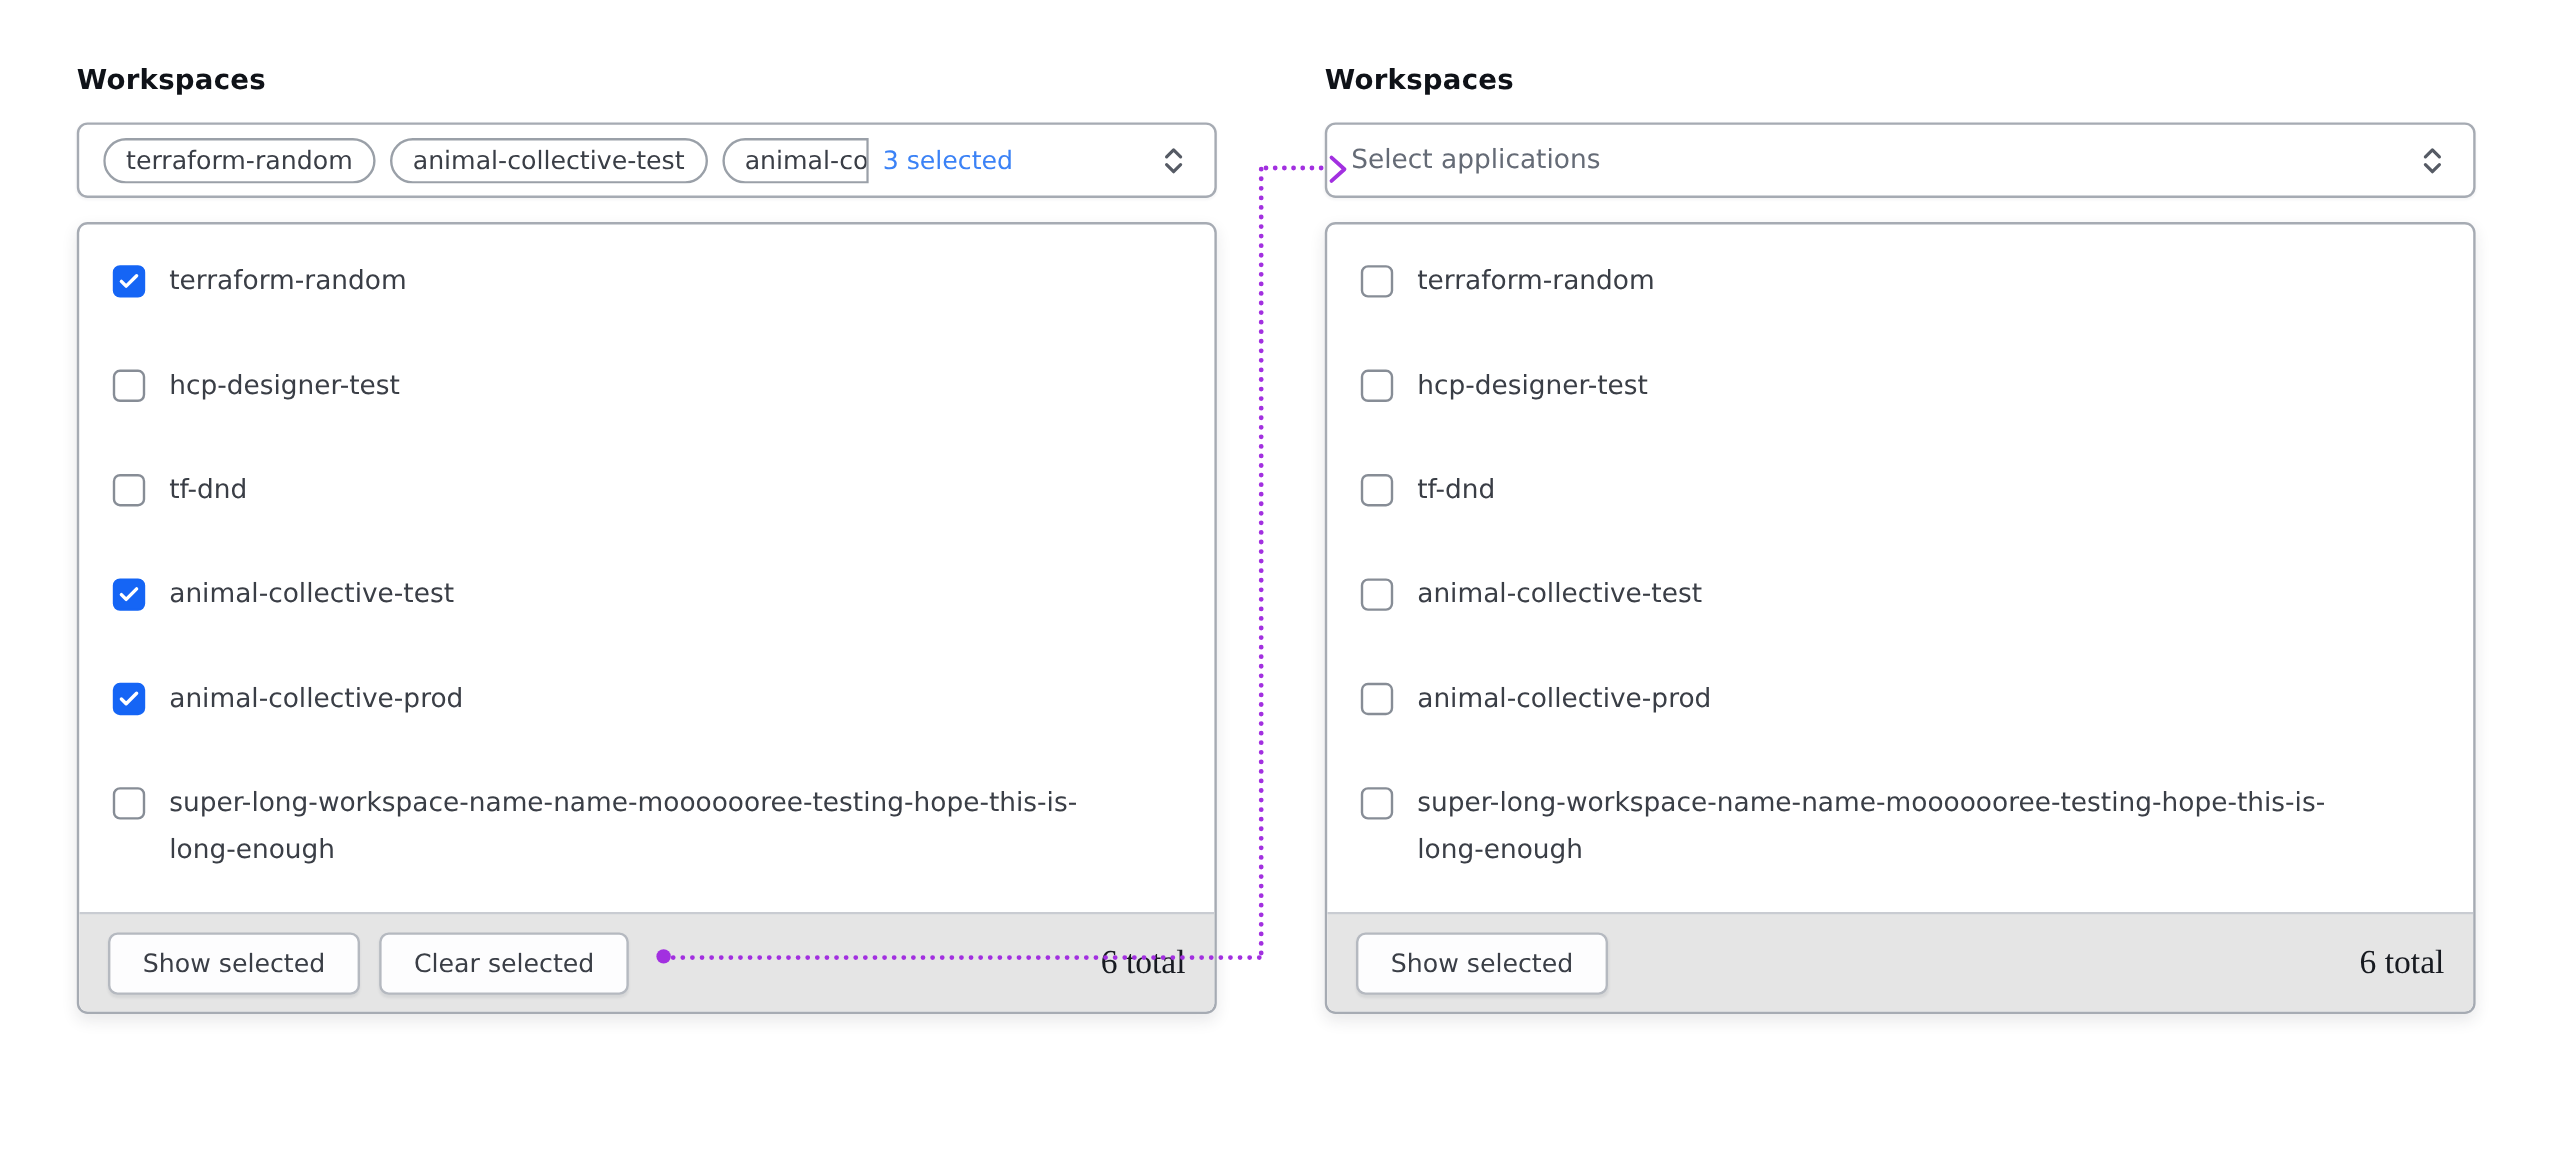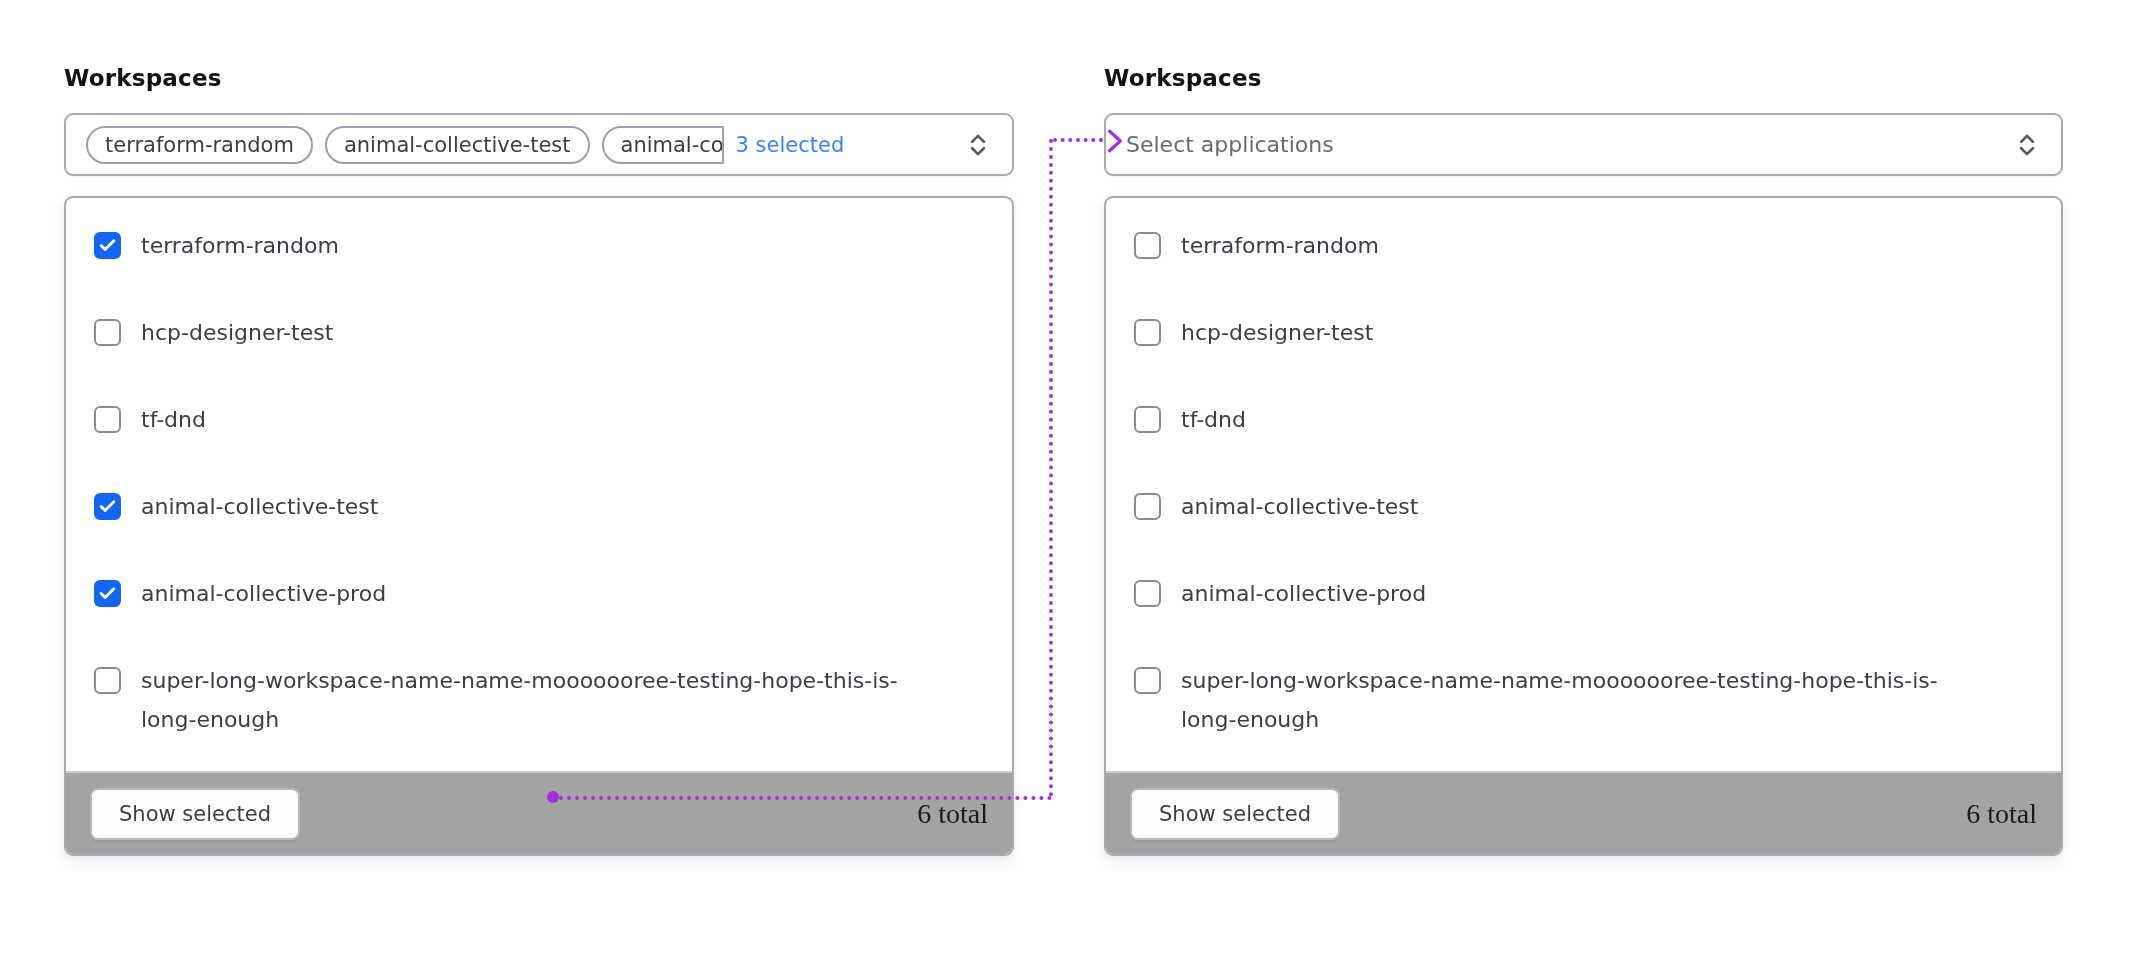--- a/index.html
+++ b/index.html
@@ -1,20 +1,20 @@
 <!DOCTYPE html>
 <html><head>
 <meta charset="utf-8">
 <style>
   * { margin:0; padding:0; box-sizing:border-box; }
   html,body { background:#ffffff; }
   body { font-family:"DejaVu Sans","Liberation Sans",sans-serif; color:#3a3e46; }
   .stage { position:relative; width:2130px; height:960px; background:#ffffff; overflow:hidden; }
 
-  .widget { position:absolute; top:65px; }
+  .widget { position:absolute; top:54px; }
   .widget.left  { left:64px;  width:950px; }
   .widget.right { left:1104px; width:959px; }
 
   .field-label { font-size:23px; font-weight:700; color:#0f1218; letter-spacing:.2px; }
 
   .trigger {
     position:absolute; top:48px; left:0; right:0; height:63px;
     background:#fff; border:2px solid #a6abb3; border-radius:9px;
     display:flex; align-items:center; padding:0 20px; gap:12px;
     box-shadow:0 1px 2px rgba(60,63,70,.05);
@@ -43,21 +43,21 @@
   .option { display:flex; align-items:flex-start; padding:24px 28px; cursor:pointer; }
   .cb {
     flex:0 0 auto; width:27px; height:27px; margin:6px 20px 0 0;
     border:2px solid #878d96; border-radius:6px; background:#fff;
     display:flex; align-items:center; justify-content:center;
   }
   .cb.checked { border-color:#1565f5; background:#1565f5; }
   .option-label { font-size:22px; line-height:39px; color:#3a3e46; max-width:788px; }
 
   .footer {
-    flex:0 0 auto; height:83px; background:#a3a3a3; border-top:2px solid #c9ccd2;
+    flex:0 0 auto; height:83px; background:#e5e5e5; border-top:2px solid #c9ccd2;
     display:flex; align-items:center; padding:0 24px; gap:16px;
     border-radius:0 0 7px 7px;
   }
   .btn {
     height:52px; padding:0 27px; font-size:21px; color:#3a3e46;
     font-family:inherit; background:#fdfdfe; border:2px solid #b5b9c0;
     border-radius:8px; box-shadow:0 2px 2px rgba(80,85,95,.10); cursor:pointer;
     white-space:nowrap;
   }
   .total { margin-left:auto; font-size:28px; color:#171a20;font-family:Liberation Serif, serif; }
@@ -127,20 +127,21 @@
             </span>
             <span class="option-label">animal-collective-prod</span>
           </li>
           <li class="option">
             <span class="cb"></span>
             <span class="option-label">super-long-workspace-name-name-mooooooree-testing-hope-this-is-long-enough</span>
           </li>
         </ul>
       <div class="footer">
         <button class="btn">Show selected</button>
+        <button class="btn">Clear selected</button>
         <span class="total">6 total</span>
       </div>
     </div>
   </section>
 
   <section class="widget right">
     <div class="field-label">Workspaces</div>
 
     <div class="trigger">
       <span class="placeholder">Select applications</span>

